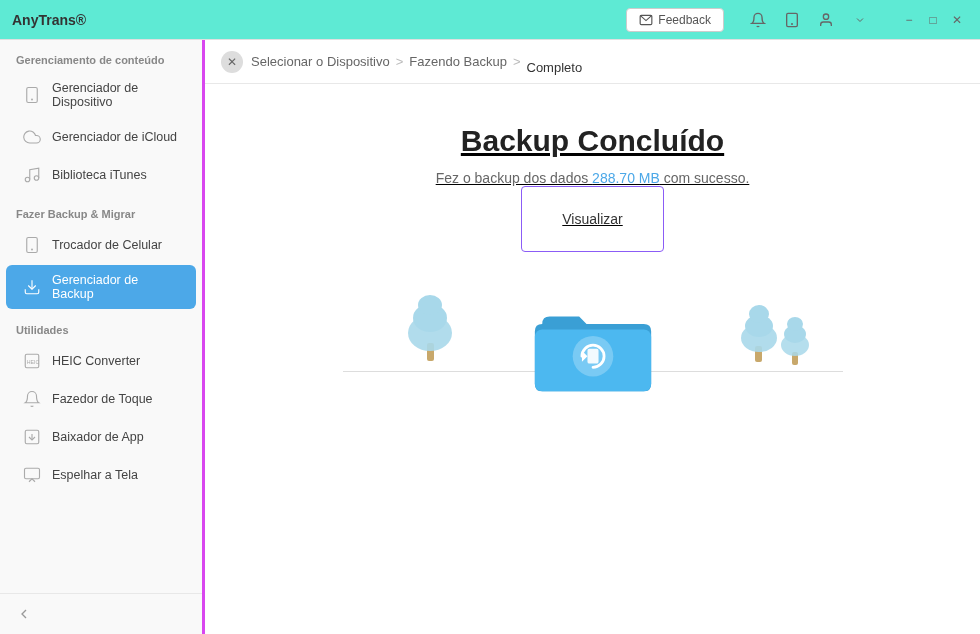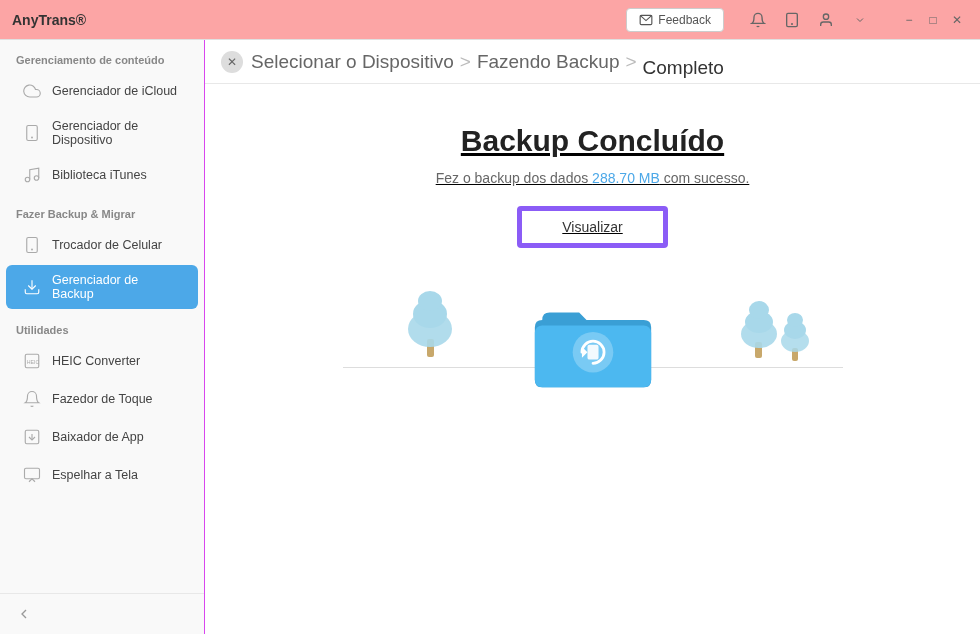--- a/index.html
+++ b/index.html
@@ -1,21 +1,21 @@
 <!DOCTYPE html>
 <html><head>
   <meta charset="utf-8">
   <style>
     * { box-sizing: border-box; margin: 0; padding: 0; }
     body { font-family: -apple-system, BlinkMacSystemFont, 'Segoe UI', sans-serif; background: #fff; width: 980px; height: 634px; overflow: hidden; display: flex; flex-direction: column; }
 
     
     .titlebar {
       height: 40px;
-      background: #fca5a5;
+      background: #5eead4;
       display: flex;
       align-items: center;
       justify-content: space-between;
       padding: 12px 12px;
       border-bottom: 1px solid #e0e0e0;
       flex-shrink: 0;
     }
     .titlebar-left {
       display: flex;
       align-items: center;
@@ -75,21 +75,21 @@
     .main-layout {
       display: flex;
       flex: 1;
       overflow: hidden;
     }
 
     
     .sidebar {
       width: 205px;
       background: #f9f9f9;
-      border-right: 1px solid #d946ef;
+      border-right: 3px solid #d946ef;
       display: flex;
       flex-direction: column;
       overflow-y: auto;
       flex-shrink: 0;
     }
     .sidebar-section-label {
       font-size: 11px;
       color: #888;
       font-weight: 600;
       padding: 14px 16px 6px 16px;
@@ -163,21 +163,21 @@
       background: #ddd;
       display: flex;
       align-items: center;
       justify-content: center;
       cursor: pointer;
       font-size: 12px;
       color: #666;
       flex-shrink: 0;
     }
     .breadcrumb-text {
-      font-size: 19px;
+      font-size: 13px;
       color: #666;
       display: flex;
       align-items: center;
       gap: 6px;
     }
     .breadcrumb-sep { color: #bbb; }
     .breadcrumb-current { color: #333; font-weight: 500; margin-top: 12px; }
 
     
     .main-content {
@@ -194,32 +194,31 @@
 
     .backup-title {
       font-size: 30px;
       font-weight: 600;
       color: #222;
       margin-bottom: 12px;
     }
     .backup-subtitle {
       font-size: 14px;
       color: #666;
-      margin-bottom: 20px;
     }
     .backup-subtitle span.highlight {
       color: #4ca8e8;
       font-weight: 500;
     }
     .visualize-btn {
-      border: 5px solid #8b5cf6;
+      border: 1px solid #8b5cf6;
       background: #fff;
       color: #333;
       font-size: 14px;
-      padding: 8px 40px;
+      padding: 24px 40px;
       border-radius: 4px;
       cursor: pointer;
       margin-bottom: 30px;
     }
 
     
     .illustration {
       width: 100%;
       max-width: 500px;
       position: relative;
@@ -321,34 +320,34 @@
 </div>
 
 <div class="main-layout">
 
   <div class="sidebar">
     <span class="sidebar-section-label">Gerenciamento de conteúdo</span>
 
     <div class="sidebar-item">
       <div class="sidebar-icon">
         <svg viewBox="0 0 24 24" fill="none" stroke="currentColor" stroke-width="1.5">
-            <path d="M18 10h-1.26A8 8 0 109 20h9a5 5 0 000-10z"></path>
-          </svg>
-      </div>
-      <span>Gerenciador de iCloud</span>
-    </div>
-
-    <div class="sidebar-item">
-      <div class="sidebar-icon">
-        <svg viewBox="0 0 24 24" fill="none" stroke="currentColor" stroke-width="1.5">
             <rect x="5" y="2" width="14" height="20" rx="2"></rect>
             <line x1="12" y1="18" x2="12" y2="18" stroke-width="2.5" stroke-linecap="round"></line>
           </svg>
       </div>
       <span>Gerenciador de Dispositivo</span>
+    </div>
+
+    <div class="sidebar-item">
+      <div class="sidebar-icon">
+        <svg viewBox="0 0 24 24" fill="none" stroke="currentColor" stroke-width="1.5">
+            <path d="M18 10h-1.26A8 8 0 109 20h9a5 5 0 000-10z"></path>
+          </svg>
+      </div>
+      <span>Gerenciador de iCloud</span>
     </div>
 
     <div class="sidebar-item">
       <div class="sidebar-icon">
         <svg viewBox="0 0 24 24" fill="none" stroke="currentColor" stroke-width="1.5">
             <path d="M9 18V5l12-2v13"></path>
             <circle cx="6" cy="18" r="3"></circle>
             <circle cx="18" cy="16" r="3"></circle>
           </svg>
       </div>

